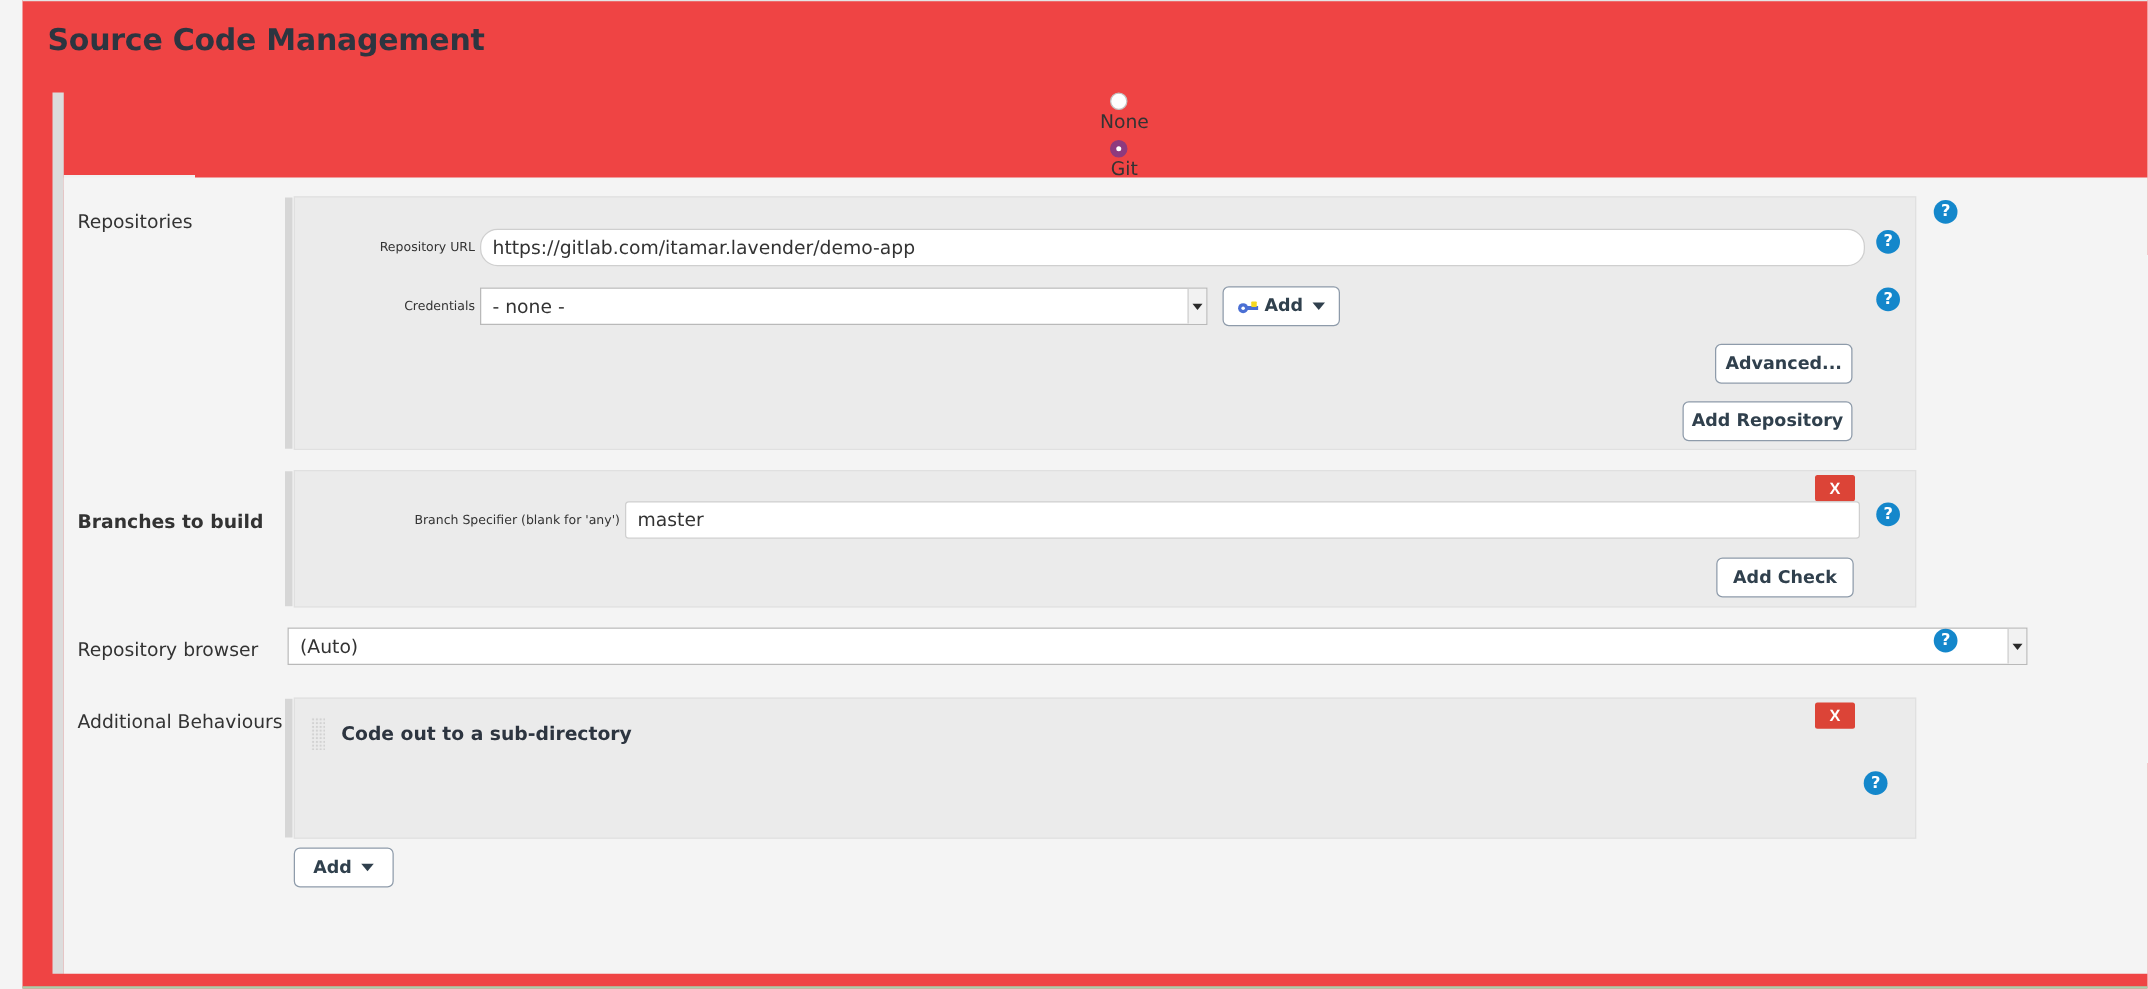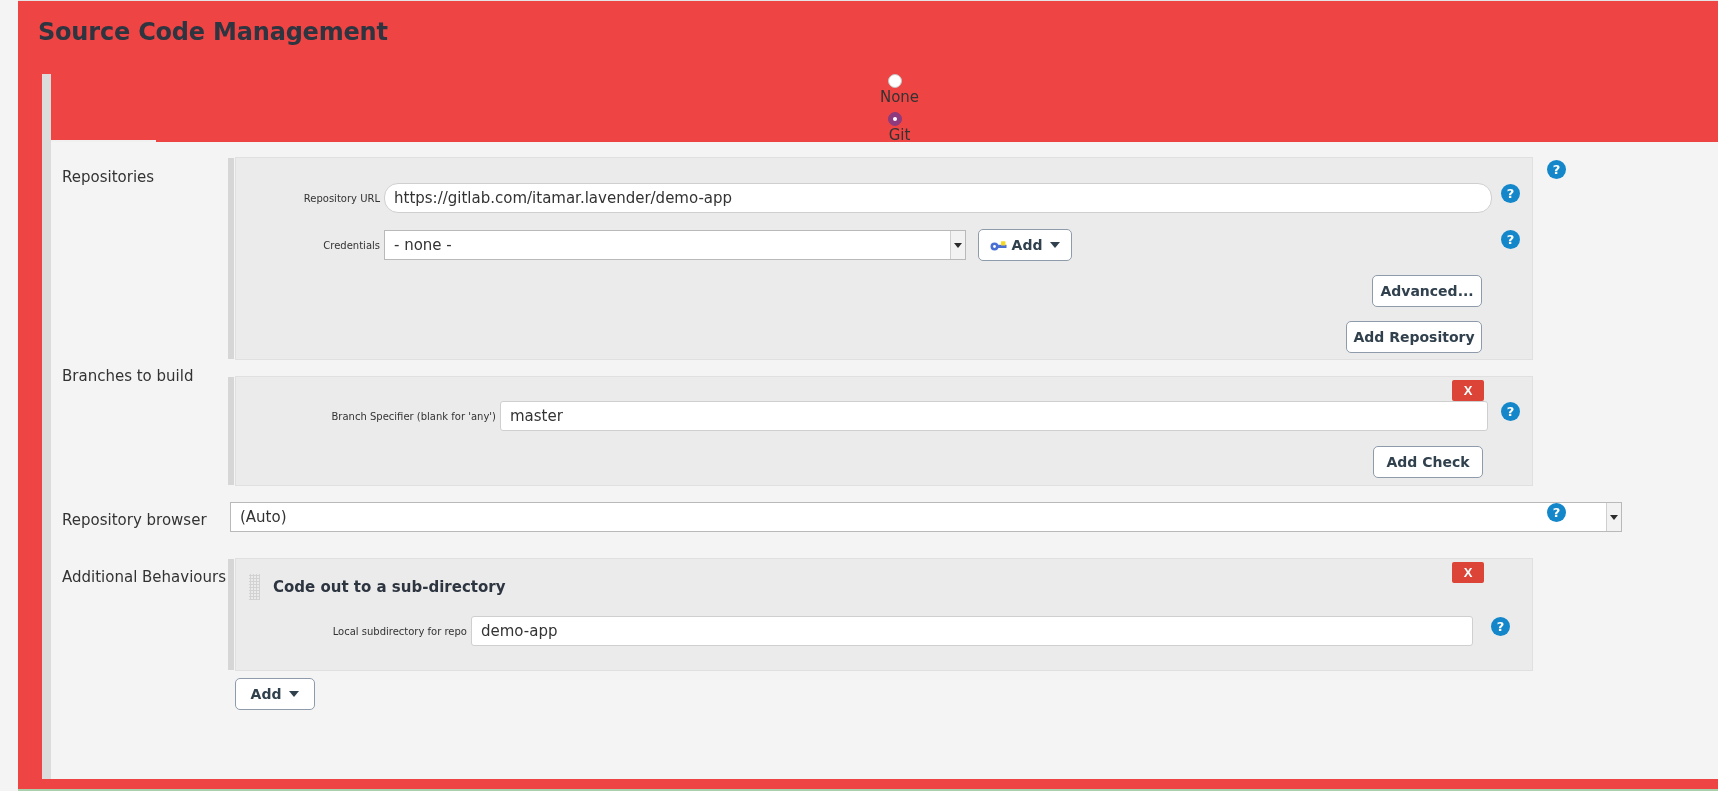--- a/index.html
+++ b/index.html
@@ -311,21 +311,21 @@
   <button class="btn" style="position:absolute; left:1354px; top:275px; width:110px;">
     <span>Advanced...</span>
   </button>
 
   <button class="btn" style="position:absolute; left:1328px; top:321px; width:136px;">
     <span>Add Repository</span>
   </button>
 
   <div class="help" style="left:1529px; top:160px;">?</div>
 
-  <div class="row-label" style="position:absolute; left:44px; top:363px;">Branches to build</div>
+  <div class="row-label" style="position:absolute; left:44px; top:404px;font-weight:bold;">Branches to build</div>
 
   <div class="panel" style="position:absolute; left:217px; top:376px; width:1298px; height:110px;">
     <div class="panel-bar"></div>
   </div>
 
   <button class="btn-x" style="left:1434px; top:380px;">X</button>
 
   <div class="field-row" style="left:246px; top:401px; width:1250px;">
     <div class="field-label" style="width:236px;">Branch Specifier (blank for 'any')</div>
     <div class="textinput" style="width:988px;">master</div>
@@ -350,24 +350,20 @@
     <div class="panel-bar"></div>
   </div>
 
   <button class="btn-x" style="left:1434px; top:562px;">X</button>
 
   <div style="position:absolute; left:231px; top:574px; display:flex; align-items:center;">
     <span class="grip"></span>
     <span class="behaviour-title">Code out to a sub-directory</span>
   </div>
 
-  <div class="field-row" style="left:253px; top:616px; width:1250px;">
-    <div class="field-label" style="width:200px;">Local subdirectory for repo</div>
-    <div class="textinput" style="width:1002px;">demo-app</div>
-  </div>
   <div class="help" style="left:1473px; top:617px;">?</div>
 
   <button class="btn" style="position:absolute; left:217px; top:678px; width:80px;">
     <span>Add</span>
     <span class="caret"></span>
   </button>
 
   <div class="bottom-rule"></div>
 
 </div>

